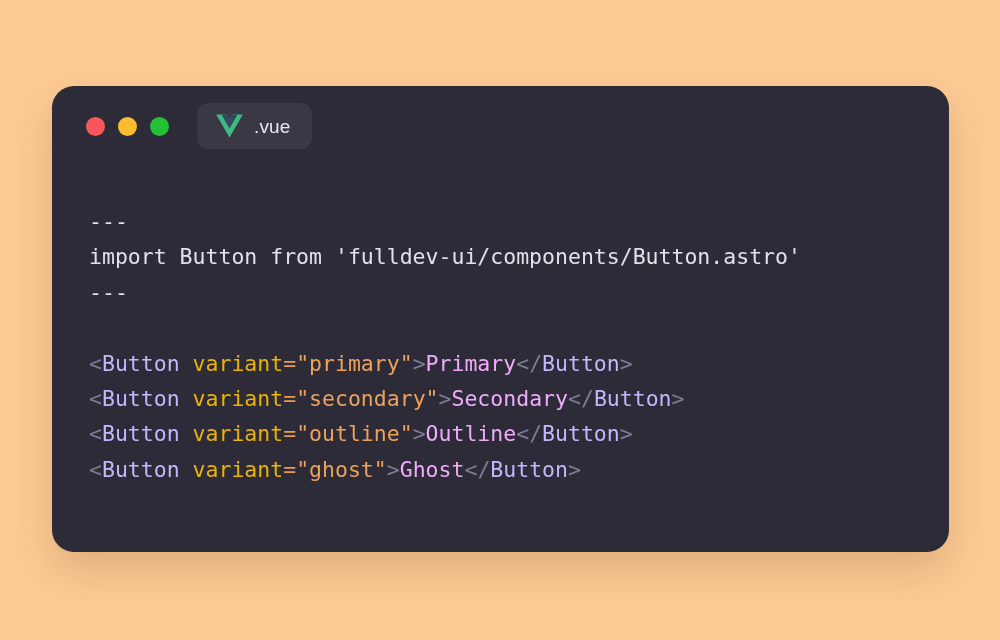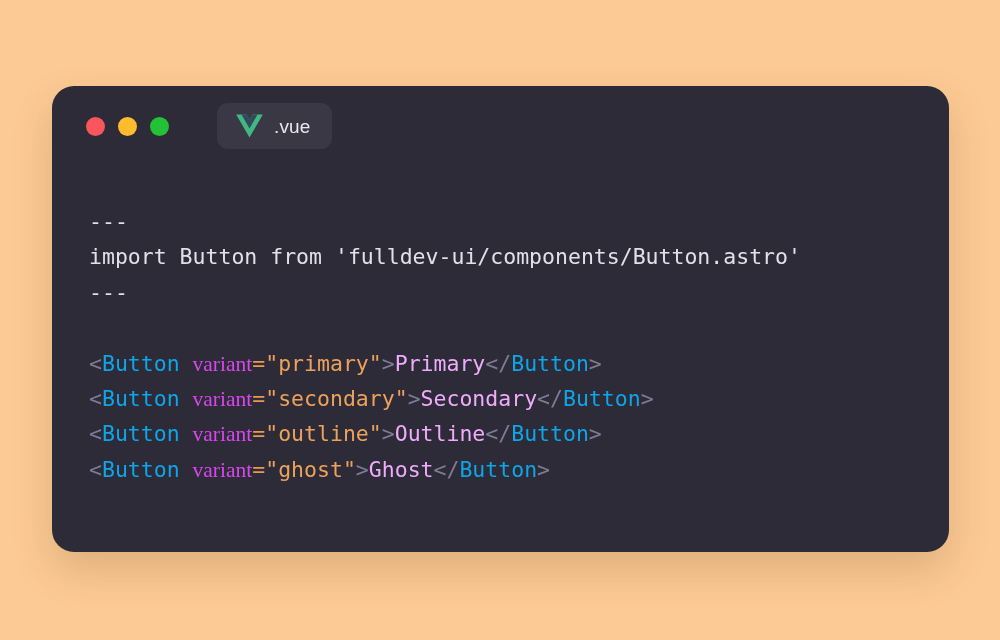--- a/index.html
+++ b/index.html
@@ -57,21 +57,21 @@
     height: 19px;
     border-radius: 50%;
     display: block;
   }
   .dot-close  { background: #f9565b; }
   .dot-min    { background: #febc2e; }
   .dot-max    { background: #23c136; }
 
   
   .file-tab {
-    margin-left: 48px;
+    margin-left: 28px;
     height: 46px;
     background: #3b3846;
     border-radius: 11px;
     display: flex;
     align-items: center;
     gap: 11px;
     padding: 0 22px 0 19px;
     box-sizing: border-box;
   }
   .vue-icon {
@@ -102,22 +102,22 @@
   }
   .code-line {
     white-space: pre;
     height: 35.4px;
   }
   .blank { height: 35.4px; }
 
   
   .tok-plain   { color: #e2e1ea; }
   .tok-punct   { color: #7e7b94; }
-  .tok-tag     { color: #0ea5e9; }
-  .tok-attr    { color: #d946ef; font-family: Liberation Serif, serif; }
+  .tok-tag     { color: #c4b5fd; }
+  .tok-attr    { color: #eab308; }
   .tok-eq      { color: #e89a4e; }
   .tok-string  { color: #eda25c; }
   .tok-text    { color: #f0abfc; }
 </style>
 </head>
 <body style="background: rgb(252, 202, 148);">
 
 <div id="stage">
 
   <div class="code-window" style="background: rgb(45, 43, 56);">

